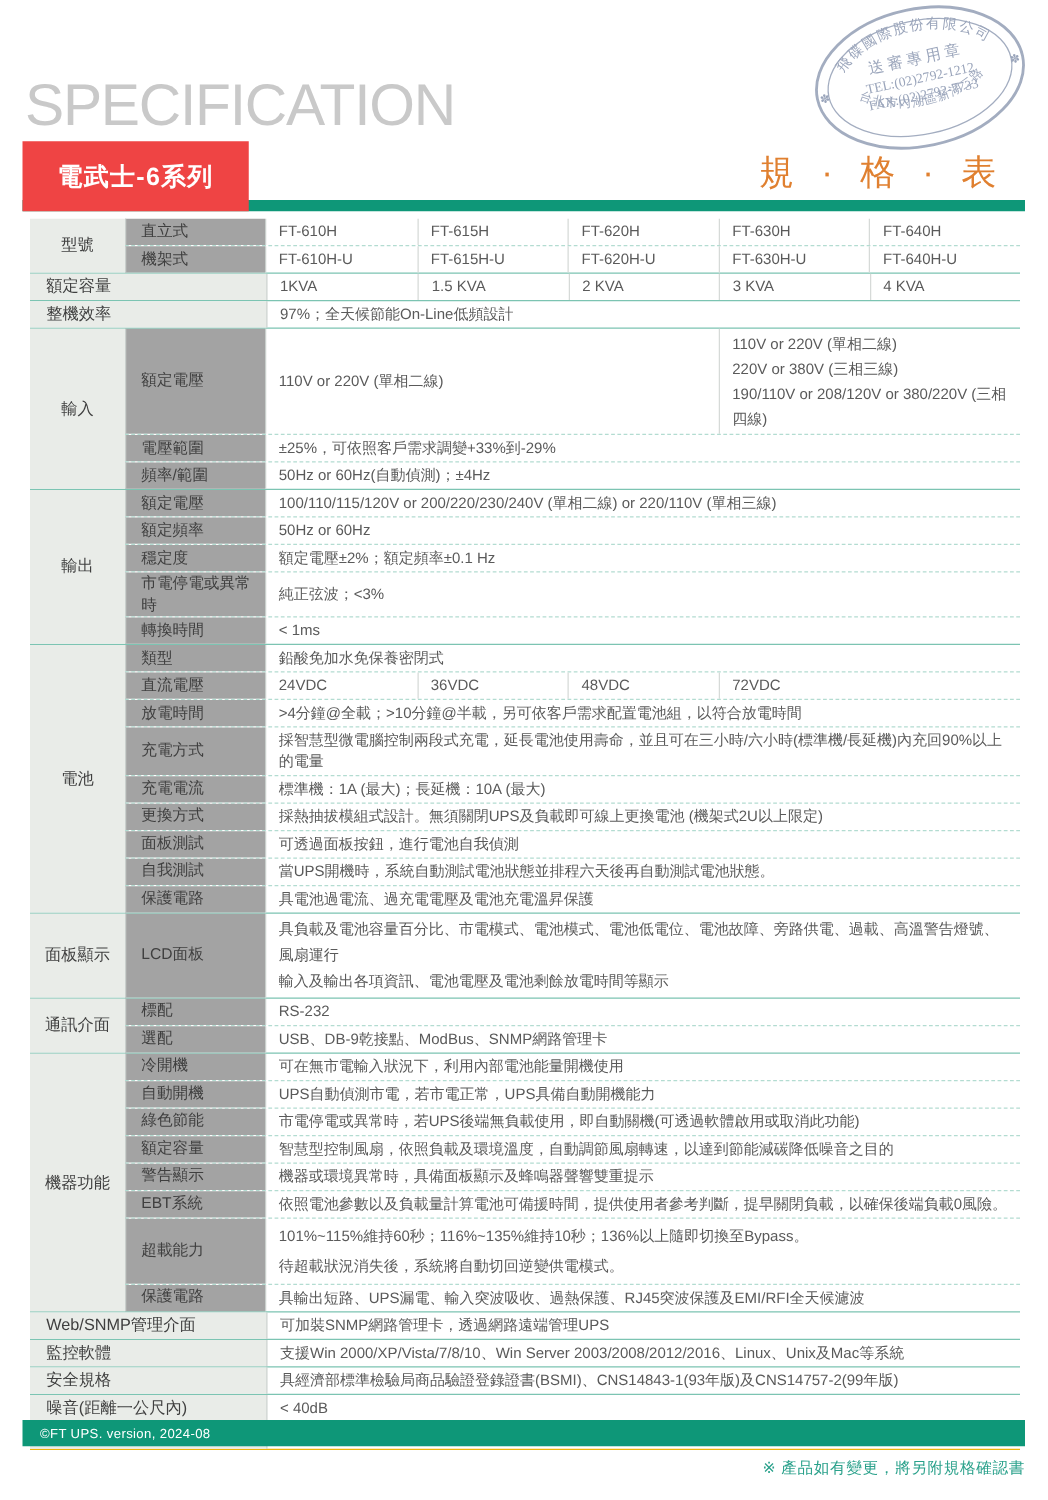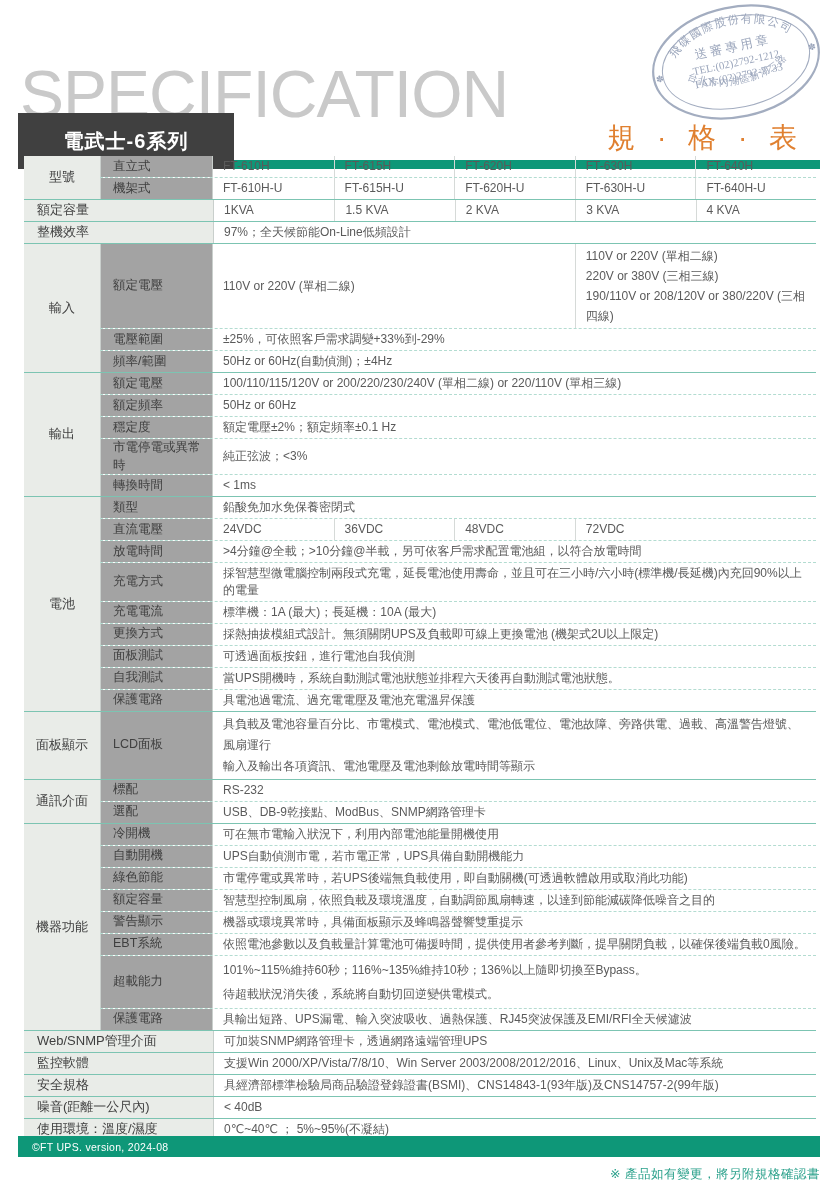--- a/index.html
+++ b/index.html
@@ -5,45 +5,45 @@
   html,body{margin:0;padding:0;}
   body{
     width:838px;height:1200px;position:relative;overflow:hidden;
     background:#ffffff;
     font-family:"Liberation Sans","DejaVu Sans",sans-serif;
     -webkit-font-smoothing:antialiased;
   }
   
   .spec-heading{
     position:absolute;left:20px;top:56px;
-    font-size:66px;letter-spacing:-1px;color:#c9c9c9;font-weight:400;
+    font-size:47px;letter-spacing:-1px;color:#c9c9c9;font-weight:400;
   }
   .stamp{
     position:absolute;top:4px;right:14px;width:176px;height:116px;
     transform:rotate(-12deg);opacity:.88;
   }
   .stamp text{fill:#8d99b2;font-family:"Liberation Serif","DejaVu Serif",serif;}
   .stamp .ring{fill:none;stroke:#97a2b8;}
   
   .titlebar{position:absolute;left:18px;top:113px;width:802px;height:56px;}
   .titlebar .strip{position:absolute;left:0;right:0;bottom:0;height:9px;background:#0e9778;}
   .series-box{
-    position:absolute;left:0;top:0;width:216px;height:56px;background:#404040;
+    position:absolute;left:0;top:0;width:181px;height:56px;background:#ef4444;
     display:flex;align-items:center;justify-content:center;
     color:#ffffff;font-size:20px;font-weight:bold;letter-spacing:1px;
   }
   .sheet-title{
     position:absolute;right:16px;top:6px;
     color:#e08030;font-size:28px;letter-spacing:7px;font-weight:500;
   }
   
   .tbl{
-    position:absolute;left:24px;top:156px;width:792px;
+    position:absolute;left:24px;top:175px;width:792px;
     font-size:12px;color:#5a5a5a;line-height:1.4;
-    border-bottom:4px solid #eab308;
+    border-bottom:1px solid #eab308;
   }
   .sec{display:flex;border-top:1px solid #7cc4b2;}
   .sec.first{border-top:none;}
   .sec-label{
     flex:0 0 76px;background:#e9ece8;display:flex;align-items:center;justify-content:center;
     color:#3f3f3f;font-size:13px;box-sizing:border-box;text-align:center;
   }
   .sec-label.merged{flex-basis:189px;justify-content:flex-start;padding-left:13px;text-align:left;}
   .sec-rows{flex:1;display:flex;flex-direction:column;min-width:0;}
   .row{display:flex;min-height:21px;align-items:stretch;}

